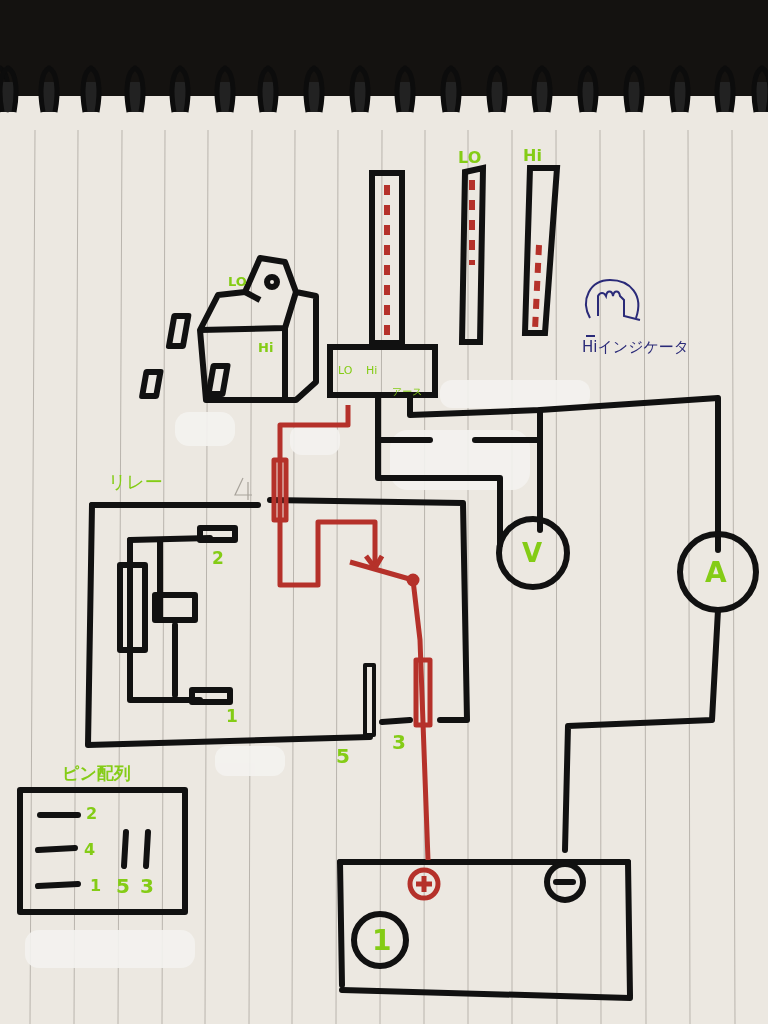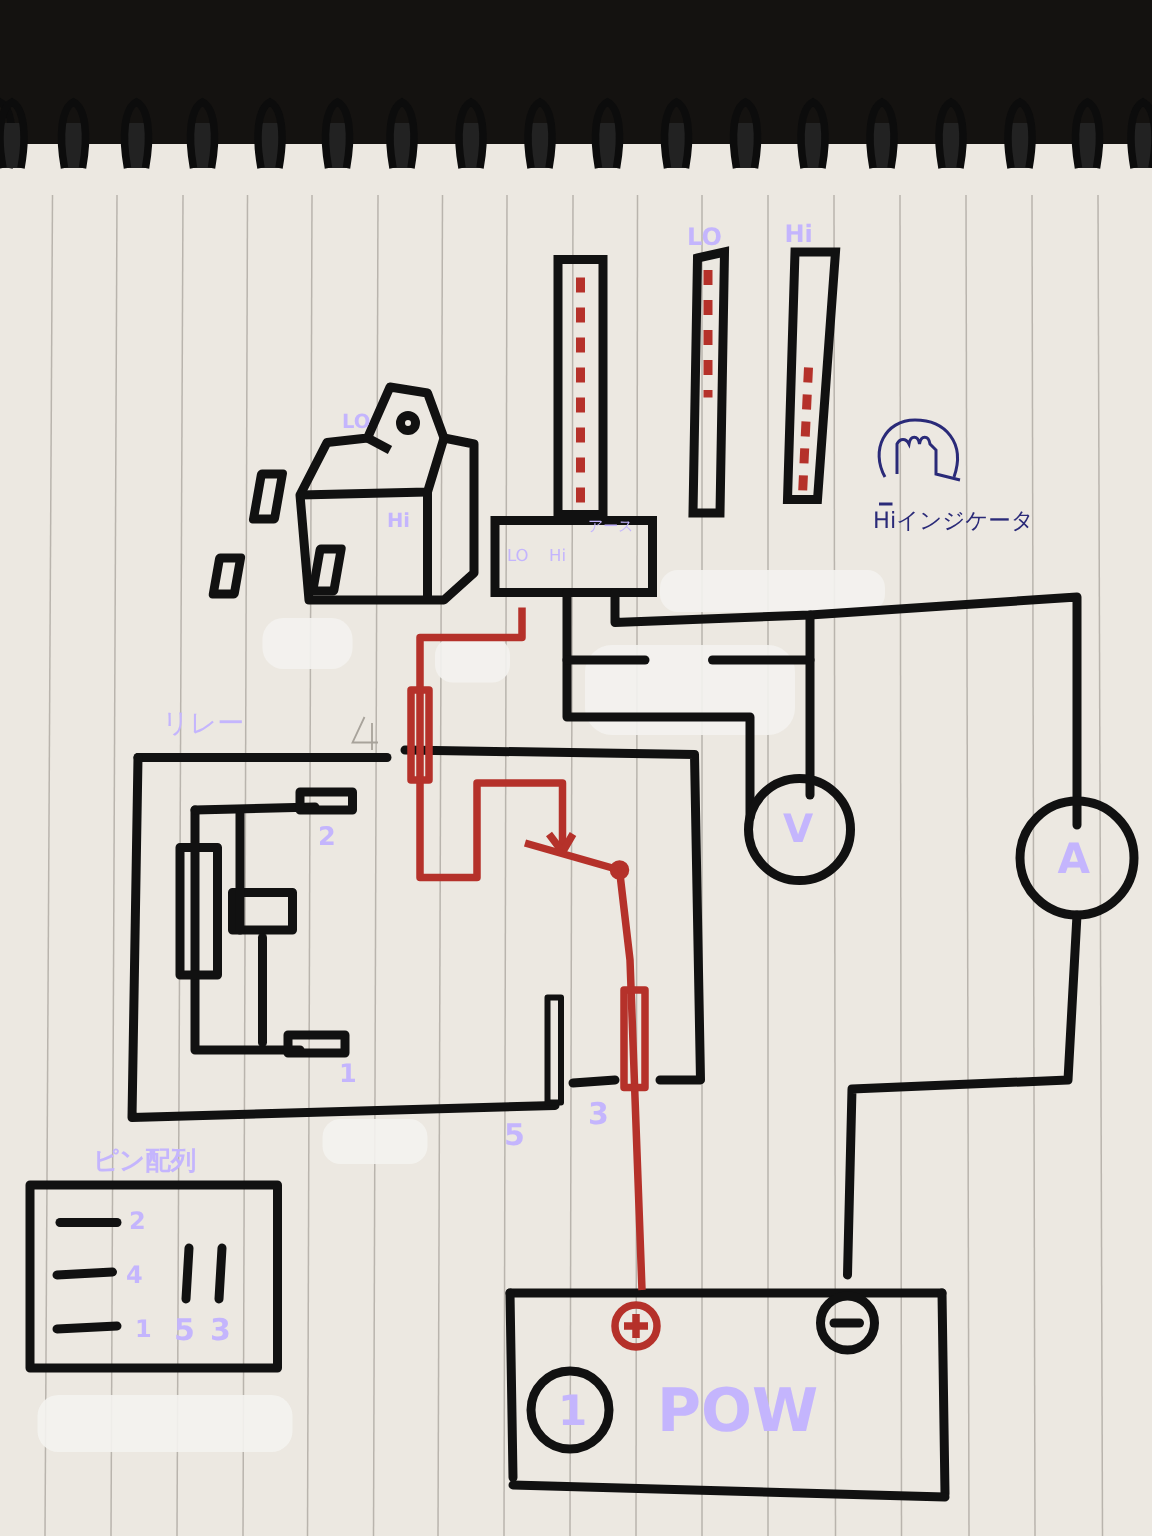--- a/index.html
+++ b/index.html
@@ -1,19 +1,19 @@
 <!DOCTYPE html>
 <html><head>
 <meta charset="utf-8">
 <style>
   html,body{margin:0;padding:0;}
   body{width:768px;height:1024px;position:relative;overflow:hidden;background:#141210;font-family:"Liberation Sans",sans-serif;}
   #stage{position:absolute;left:0;top:0;width:768px;height:1024px;}
   .paper{position:absolute;left:0;top:96px;width:768px;height:928px;background:#ece8e1;}
-  .label{position:absolute;color:#c4b5fd;font-family:"DejaVu Sans",sans-serif;white-space:nowrap;}
+  .label{position:absolute;color:#84cc16;font-family:"DejaVu Sans",sans-serif;white-space:nowrap;}
   .hw{font-family:"DejaVu Sans",sans-serif;font-weight:bold;}
   .blue{color:#2a2a78;}
 </style>
 </head>
 <body>
 
 <div id="stage">
 
   <div class="paper"></div>
 
@@ -164,21 +164,21 @@
     <g fill="none" stroke="#a8a39b" stroke-width="1.2">
       <path d="M243,478 L235,495 L252,495 M248,482 L248,500"></path>
     </g>
   </svg>
 
   <div class="label hw" style="left:228px;top:274px;font-size:13px;">LO</div>
   <div class="label hw" style="left:258px;top:340px;font-size:13px;">Hi</div>
 
   <div class="label" style="left:338px;top:364px;font-size:11px;">LO</div>
   <div class="label" style="left:366px;top:364px;font-size:11px;">Hi</div>
-  <div class="label" style="left:392px;top:344px;font-size:10px;">アース</div>
+  <div class="label" style="left:392px;top:385px;font-size:10px;">アース</div>
 
   <div class="label hw" style="left:458px;top:148px;font-size:16px;">LO</div>
   <div class="label hw" style="left:523px;top:146px;font-size:16px;">Hi</div>
 
   <div class="label blue" style="left:582px;top:338px;font-size:15px;">Hiインジケータ</div>
 
   <div class="label" style="left:108px;top:470px;font-size:18px;text-align:center;">リレー</div>
   <div class="label hw" style="left:212px;top:548px;font-size:17px;">2</div>
   <div class="label hw" style="left:226px;top:706px;font-size:17px;">1</div>
   <div class="label hw" style="left:336px;top:744px;font-size:20px;">5</div>
@@ -188,15 +188,14 @@
   <div class="label hw" style="left:86px;top:804px;font-size:16px;">2</div>
   <div class="label hw" style="left:84px;top:840px;font-size:16px;">4</div>
   <div class="label hw" style="left:90px;top:876px;font-size:16px;">1</div>
   <div class="label hw" style="left:116px;top:874px;font-size:20px;">5</div>
   <div class="label hw" style="left:140px;top:874px;font-size:20px;">3</div>
 
   <div class="label hw" style="left:522px;top:538px;font-size:26px;">V</div>
   <div class="label hw" style="left:705px;top:556px;font-size:28px;">A</div>
 
   <div class="label hw" style="left:372px;top:924px;font-size:28px;">1</div>
-  <div class="label hw" style="left:438px;top:918px;font-size:40px;">POW</div>
 
 </div>
 
 </body></html>

